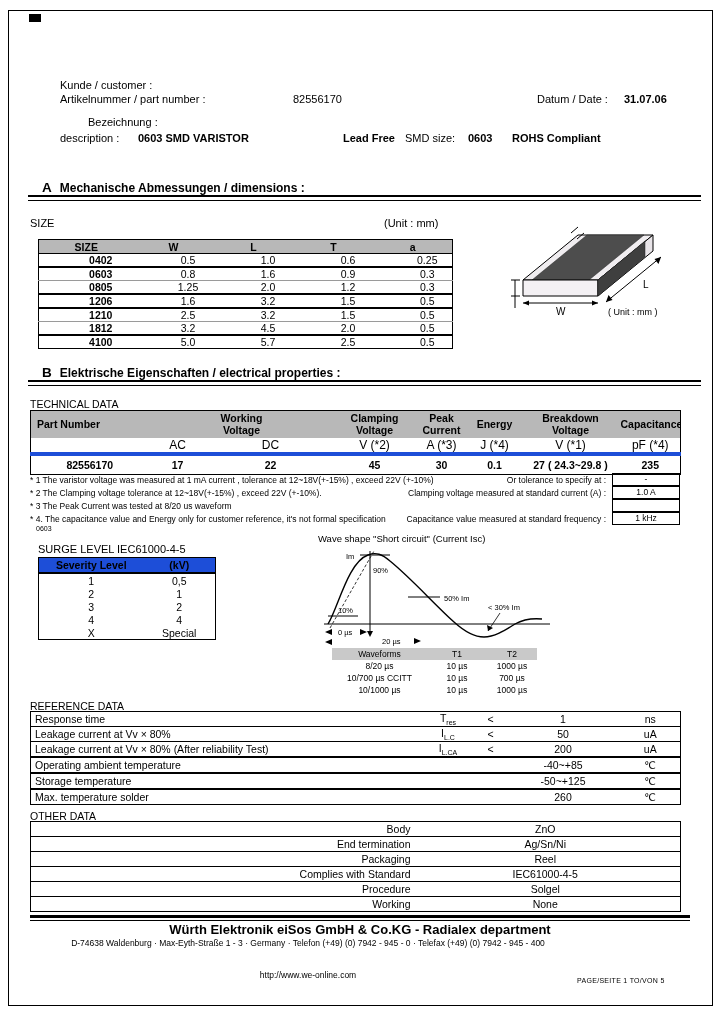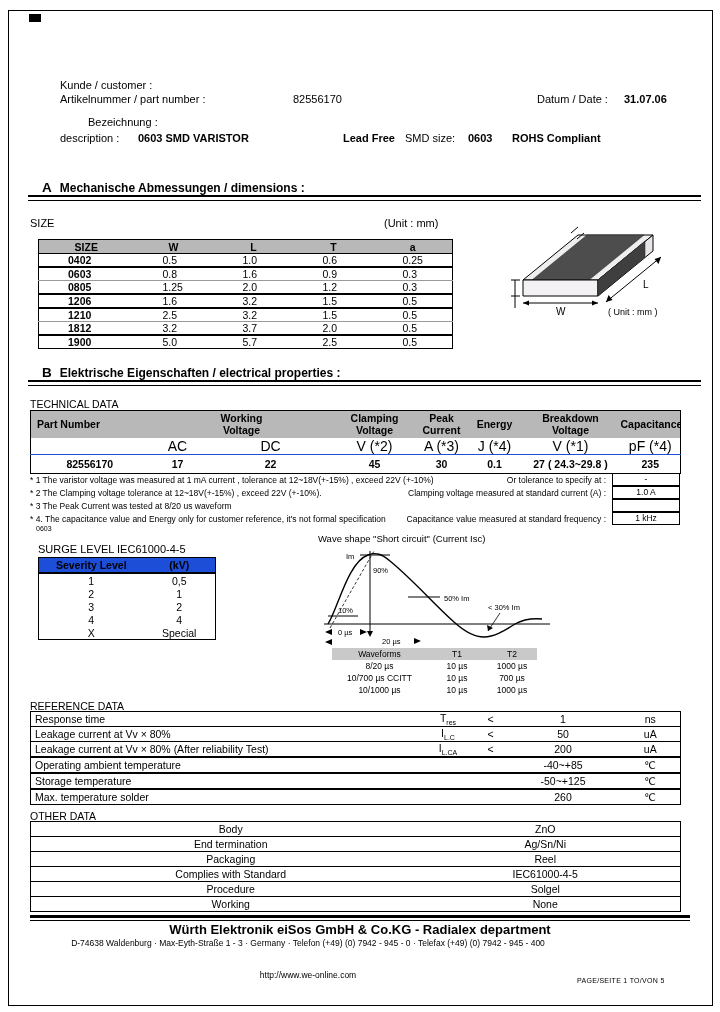--- a/index.html
+++ b/index.html
@@ -25,30 +25,30 @@
   .lbl { font-size:11px; }
   .b { font-weight:bold; }
 
   .sec-title { font-weight:bold; font-size:12px; }
   .sec-letter { font-size:13.5px; font-weight:bold; margin-right:8px; }
   .dbl-rule { height:3px; border-top:2px solid #000; border-bottom:1px solid #000; }
 
   
   .dim-table { width:414px; font-size:10.5px; border:1px solid #000; }
   .dim-table th { background:#b8b8b8; height:13px; border-bottom:1px solid #000; font-weight:bold; text-align:center; }
-  .dim-table td { height:12px; text-align:left; border-top:1px solid #9a9a9a;padding-left:29px; }
+  .dim-table td { height:12px; text-align:center; border-top:1px solid #9a9a9a;padding-left:29px; }
   .dim-table tr.grp td { border-top:2px solid #000; }
   .dim-table td.szc { font-weight:bold; }
 
   
   .tech-table { width:650px; font-size:10.5px; border:1px solid #000; }
   .tech-table tr.h1 td { background:#b8b8b8; font-weight:bold; height:27px; text-align:center;
                          white-space:pre-line; vertical-align:middle; line-height:1.1; }
   .tech-table tr.h1 td.pn { text-align:left; padding-left:6px; }
-  .tech-table tr.h2 td { height:14px; text-align:center; font-size:14px; border-bottom:1px solid #1d4ed8; }
+  .tech-table tr.h2 td { height:14px; text-align:center; font-size:12px; border-bottom:4px solid #1d4ed8; }
   .tech-table tr.dr td { height:18px; text-align:center; font-weight:bold; }
 
   
   .note-row { display:flex; align-items:center; height:13px; font-size:8.5px; }
   .note-text { flex:1; }
   .note-rlabel { margin-right:6px; }
   .note-box { width:66px; height:11px; border:1px solid #000; text-align:center; line-height:11px; flex:none; }
   .note-small { font-size:7px; }
 
   
@@ -64,21 +64,21 @@
 
   
   .ref-table { width:650px; font-size:10.5px; border:1px solid #000; }
   .ref-table td { height:14px; text-align:center; border-top:1px solid #000; }
   .ref-table td.lbl-cell { text-align:left; padding-left:4px; }
   .ref-table tr.thick td { border-top:2px solid #000; }
   .ref-table sub { font-size:7px; }
 
   .other-table { width:650px; font-size:10.5px; border:1px solid #000; }
   .other-table td { height:14px; border-top:1px solid #000; }
-  .other-table td.lbl-cell { text-align:center; padding-left:20px; }
+  .other-table td.lbl-cell { text-align:right; padding-left:20px; }
   .other-table td.val-cell { text-align:center; }
 
   
   .foot-rule { border-top:3px solid #000; border-bottom:1px solid #000; height:2px; }
   .foot-company { width:720px; text-align:center; font-weight:bold; font-size:13px; }
   .foot-line { width:616px; text-align:center; font-size:8.5px; }
   .page-info { font-size:7px; letter-spacing:0.3px; }
 
   svg text { font-family:"Liberation Sans","DejaVu Sans",sans-serif; }
 </style>
@@ -158,26 +158,26 @@
     <tr class="grp">
       <td class="szc">1210</td>
       <td>2.5</td>
       <td>3.2</td>
       <td>1.5</td>
       <td>0.5</td>
     </tr>
     <tr>
       <td class="szc">1812</td>
       <td>3.2</td>
-      <td>3.7</td>
+      <td>4.5</td>
       <td>2.0</td>
       <td>0.5</td>
     </tr>
     <tr class="grp">
-      <td class="szc">1900</td>
+      <td class="szc">4100</td>
       <td>5.0</td>
       <td>5.7</td>
       <td>2.5</td>
       <td>0.5</td>
     </tr>
   </tbody>
     </table>
 
   <svg class="abs" style="left:503px; top:218px;" width="180" height="102" viewBox="0 0 180 102">
     <polygon points="20,62 95,62 150,17 75,17" fill="#f0edf0" stroke="#000" stroke-width="1"></polygon>

